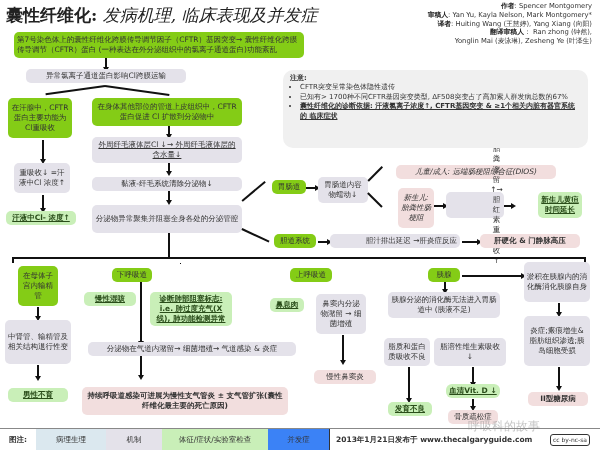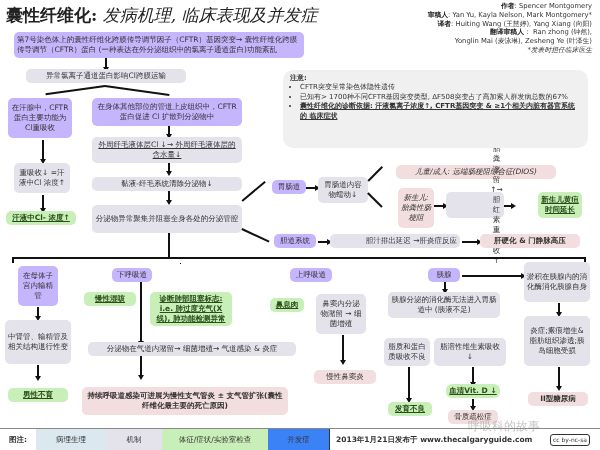--- a/index.html
+++ b/index.html
@@ -1,19 +1,19 @@
 <!DOCTYPE html>
 <html><head>
 <meta charset="utf-8">
 <style>
   * { box-sizing: border-box; margin: 0; padding: 0; }
   body { width: 600px; height: 450px; background: #ffffff; font-family: "DejaVu Sans", sans-serif; position: relative; overflow: hidden; color: #333; }
   .abs { position: absolute; }
   .box { position: absolute; border-radius: 5px; font-size: 7.5px; line-height: 1.35; text-align: center; display: flex; align-items: center; justify-content: center; padding: 2px 3px; }
-  .blue { background: #c4b5fd; }
+  .blue { background: #84cc16; }
   .purple { background: #e4e2ea; }
   .green { background: #c9efb8; font-weight: bold; text-decoration: underline; color: #2a4d1a; }
   .pink { background: #f2dede; font-weight: bold; }
   .title { left: 6px; top: 4px; font-size: 17px; font-weight: bold; color: #222; font-family: "DejaVu Serif", serif; }
   .title i { font-weight: normal; font-style: italic; }
   .authors { right: 8px; top: 2px; text-align: right; font-size: 6.8px; line-height: 1.3; color: #333; }
   .authors b { color: #222; }
   .line { position: absolute; background: #111; }
   .arrowdown::after { content: ""; position: absolute; bottom: -4px; left: -2.5px; border-left: 3.5px solid transparent; border-right: 3.5px solid transparent; border-top: 5px solid #111; }
   .arrowright::after { content: ""; position: absolute; right: -4px; top: -2.5px; border-top: 3.5px solid transparent; border-bottom: 3.5px solid transparent; border-left: 5px solid #111; }
@@ -27,21 +27,20 @@
 </head>
 <body>
 
 <div class="abs title"><span>囊性纤维化:</span><i> 发病机理, 临床表现及并发症</i></div>
 <div class="abs authors">
   <div><b>作者</b><span>: Spencer Montgomery</span></div>
   <div><b>审稿人</b><span>: Yan Yu, Kayla Nelson, Mark Montgomery*</span></div>
   <div><b>译者</b><span>: Huiting Wang (王慧婷), Yang Xiang (向阳)</span></div>
   <div><b>翻译审稿人</b><span>： Ran zhong (钟然),</span></div>
   <div><span>Yonglin Mai (麦泳琳), Zesheng Ye (叶泽生)</span></div>
-  <div><i>*发表时担任临床医生</i></div>
 </div>
 
 <div class="box blue" style="left:14px;top:32px;width:290px;height:26px;text-align:left;justify-content:flex-start;">
     <span>第7号染色体上的囊性纤维化跨膜传导调节因子（CFTR）基因突变→ 囊性纤维化跨膜传导调节（CFTR）蛋白 (一种表达在外分泌组织中的氯离子通道蛋白)功能紊乱</span>
   </div>
 <div class="line arrowdown" style="left:105px;top:58px;width:1.5px;height:10px;"></div>
 
 <div class="box purple" style="left:26px;top:69px;width:160px;height:14px;">
     <span>异常氯离子通道蛋白影响Cl跨膜运输</span>
   </div>

